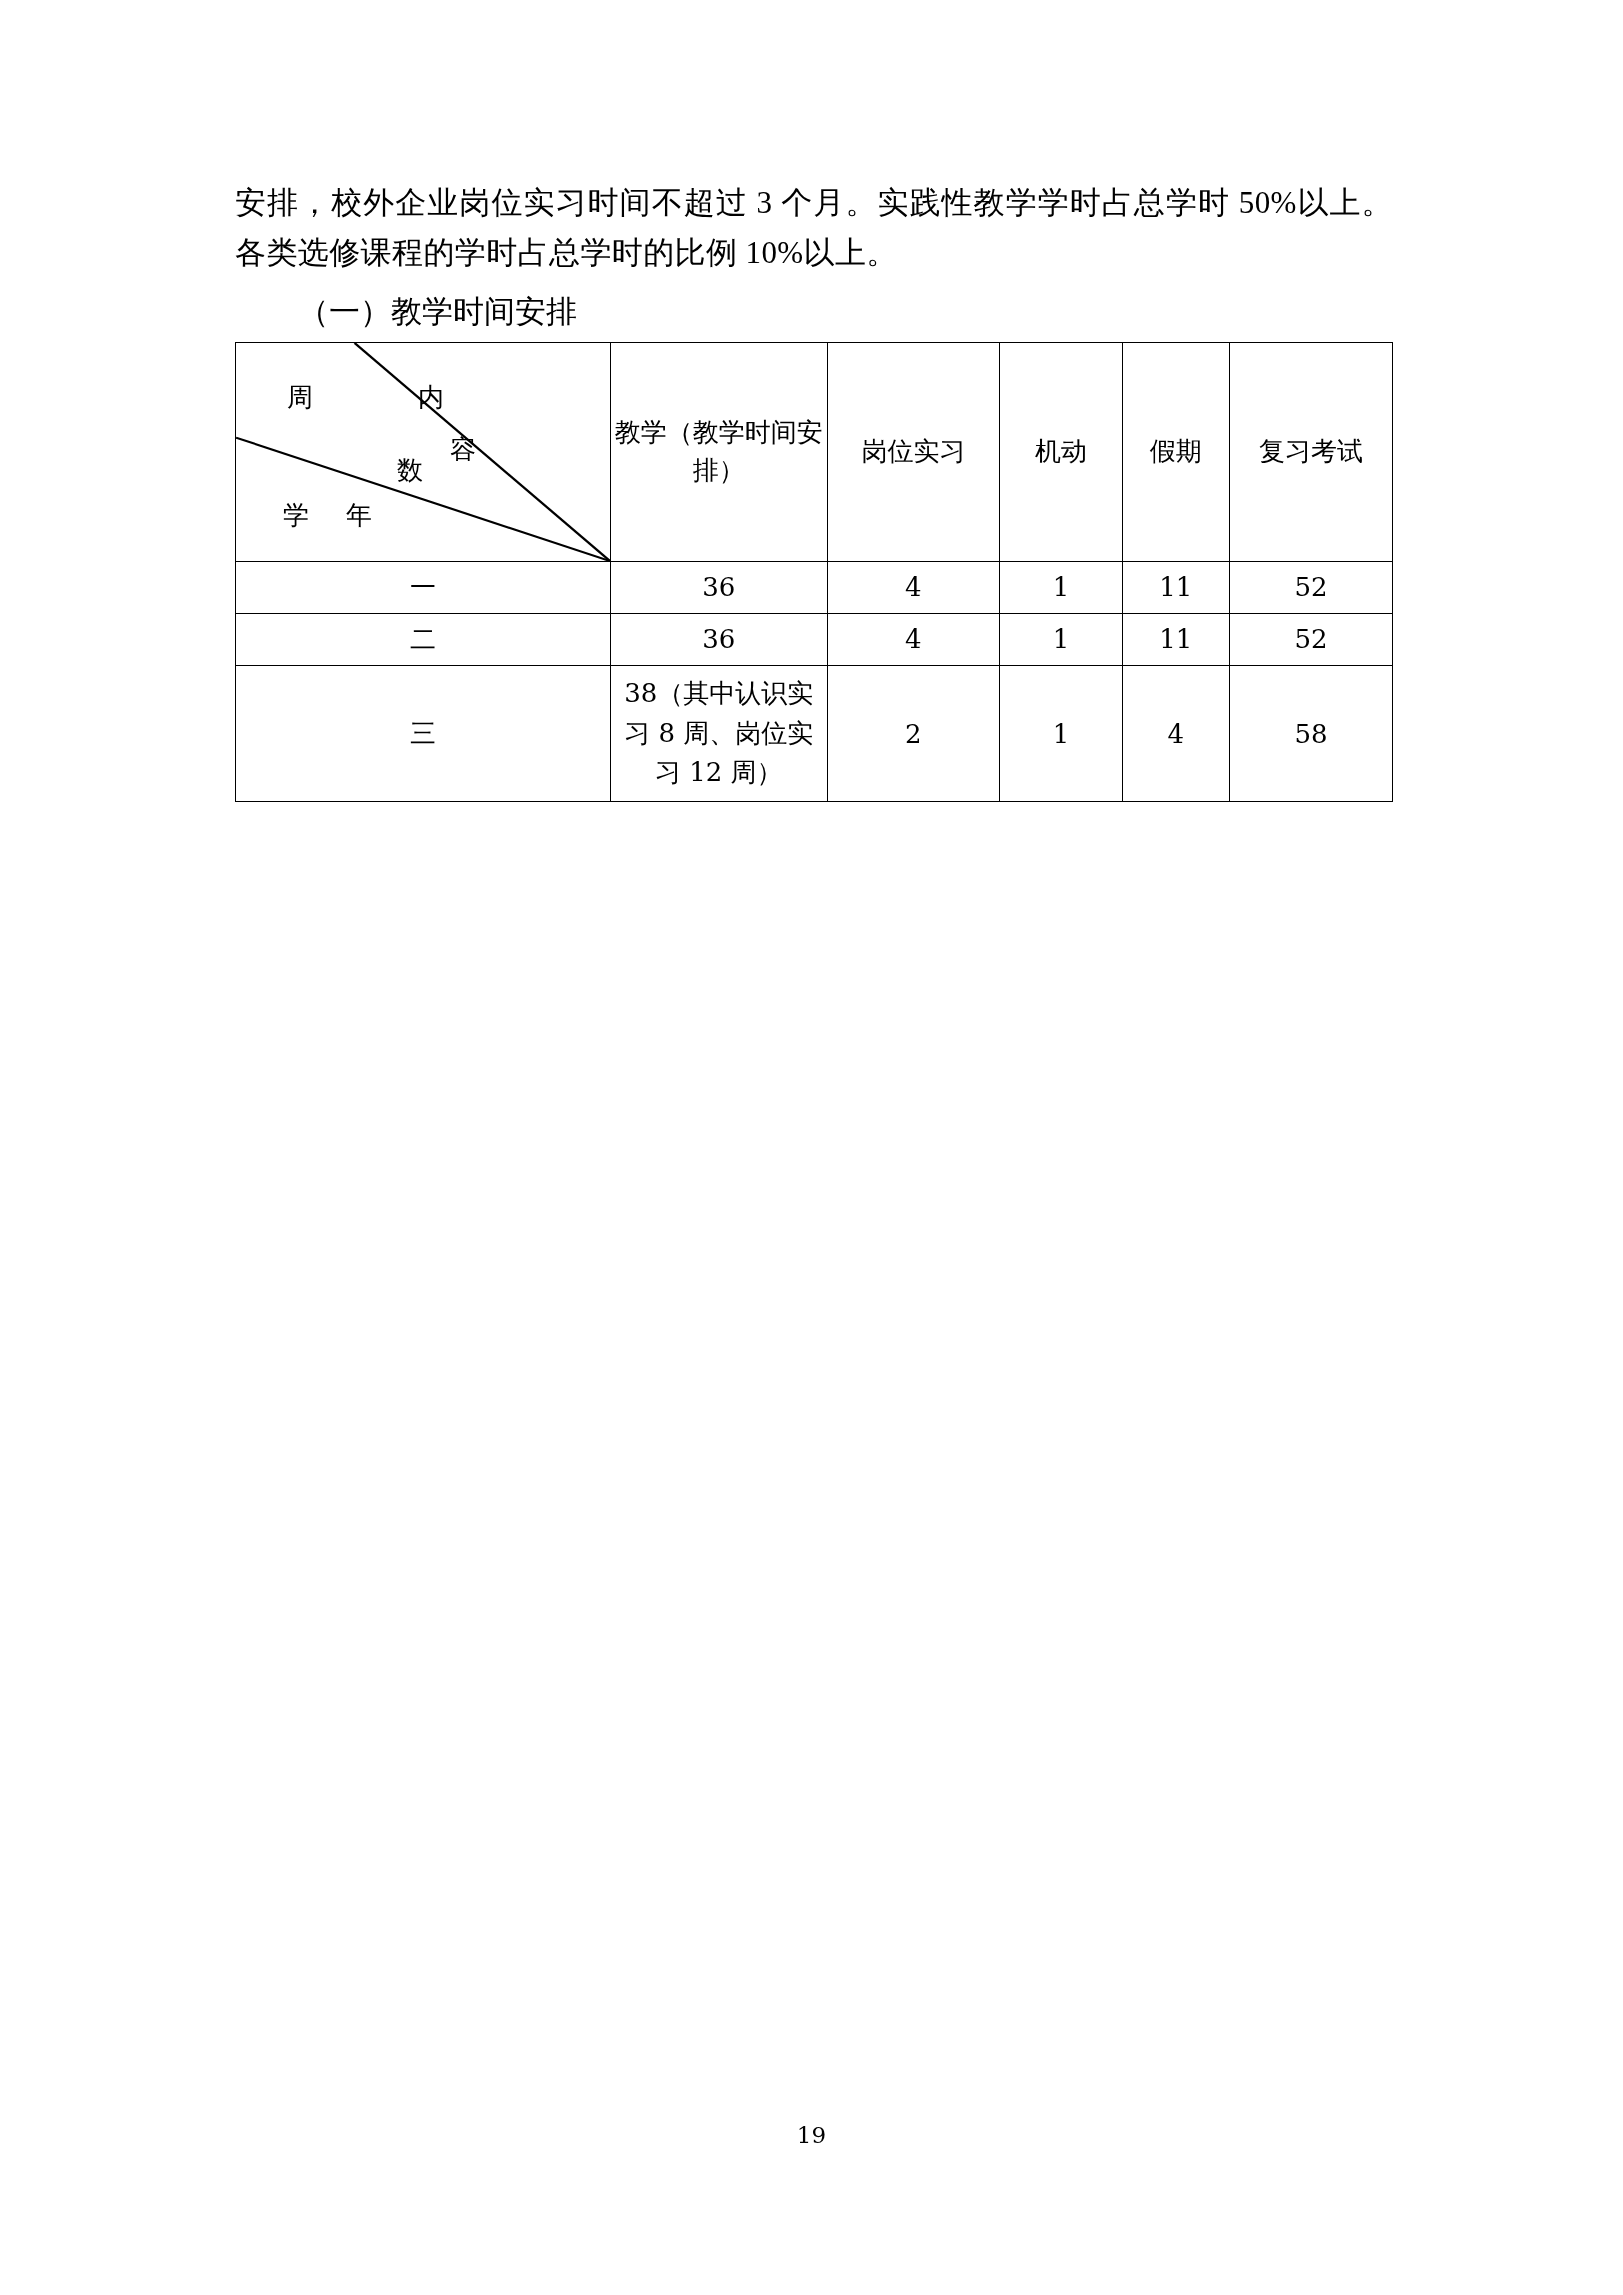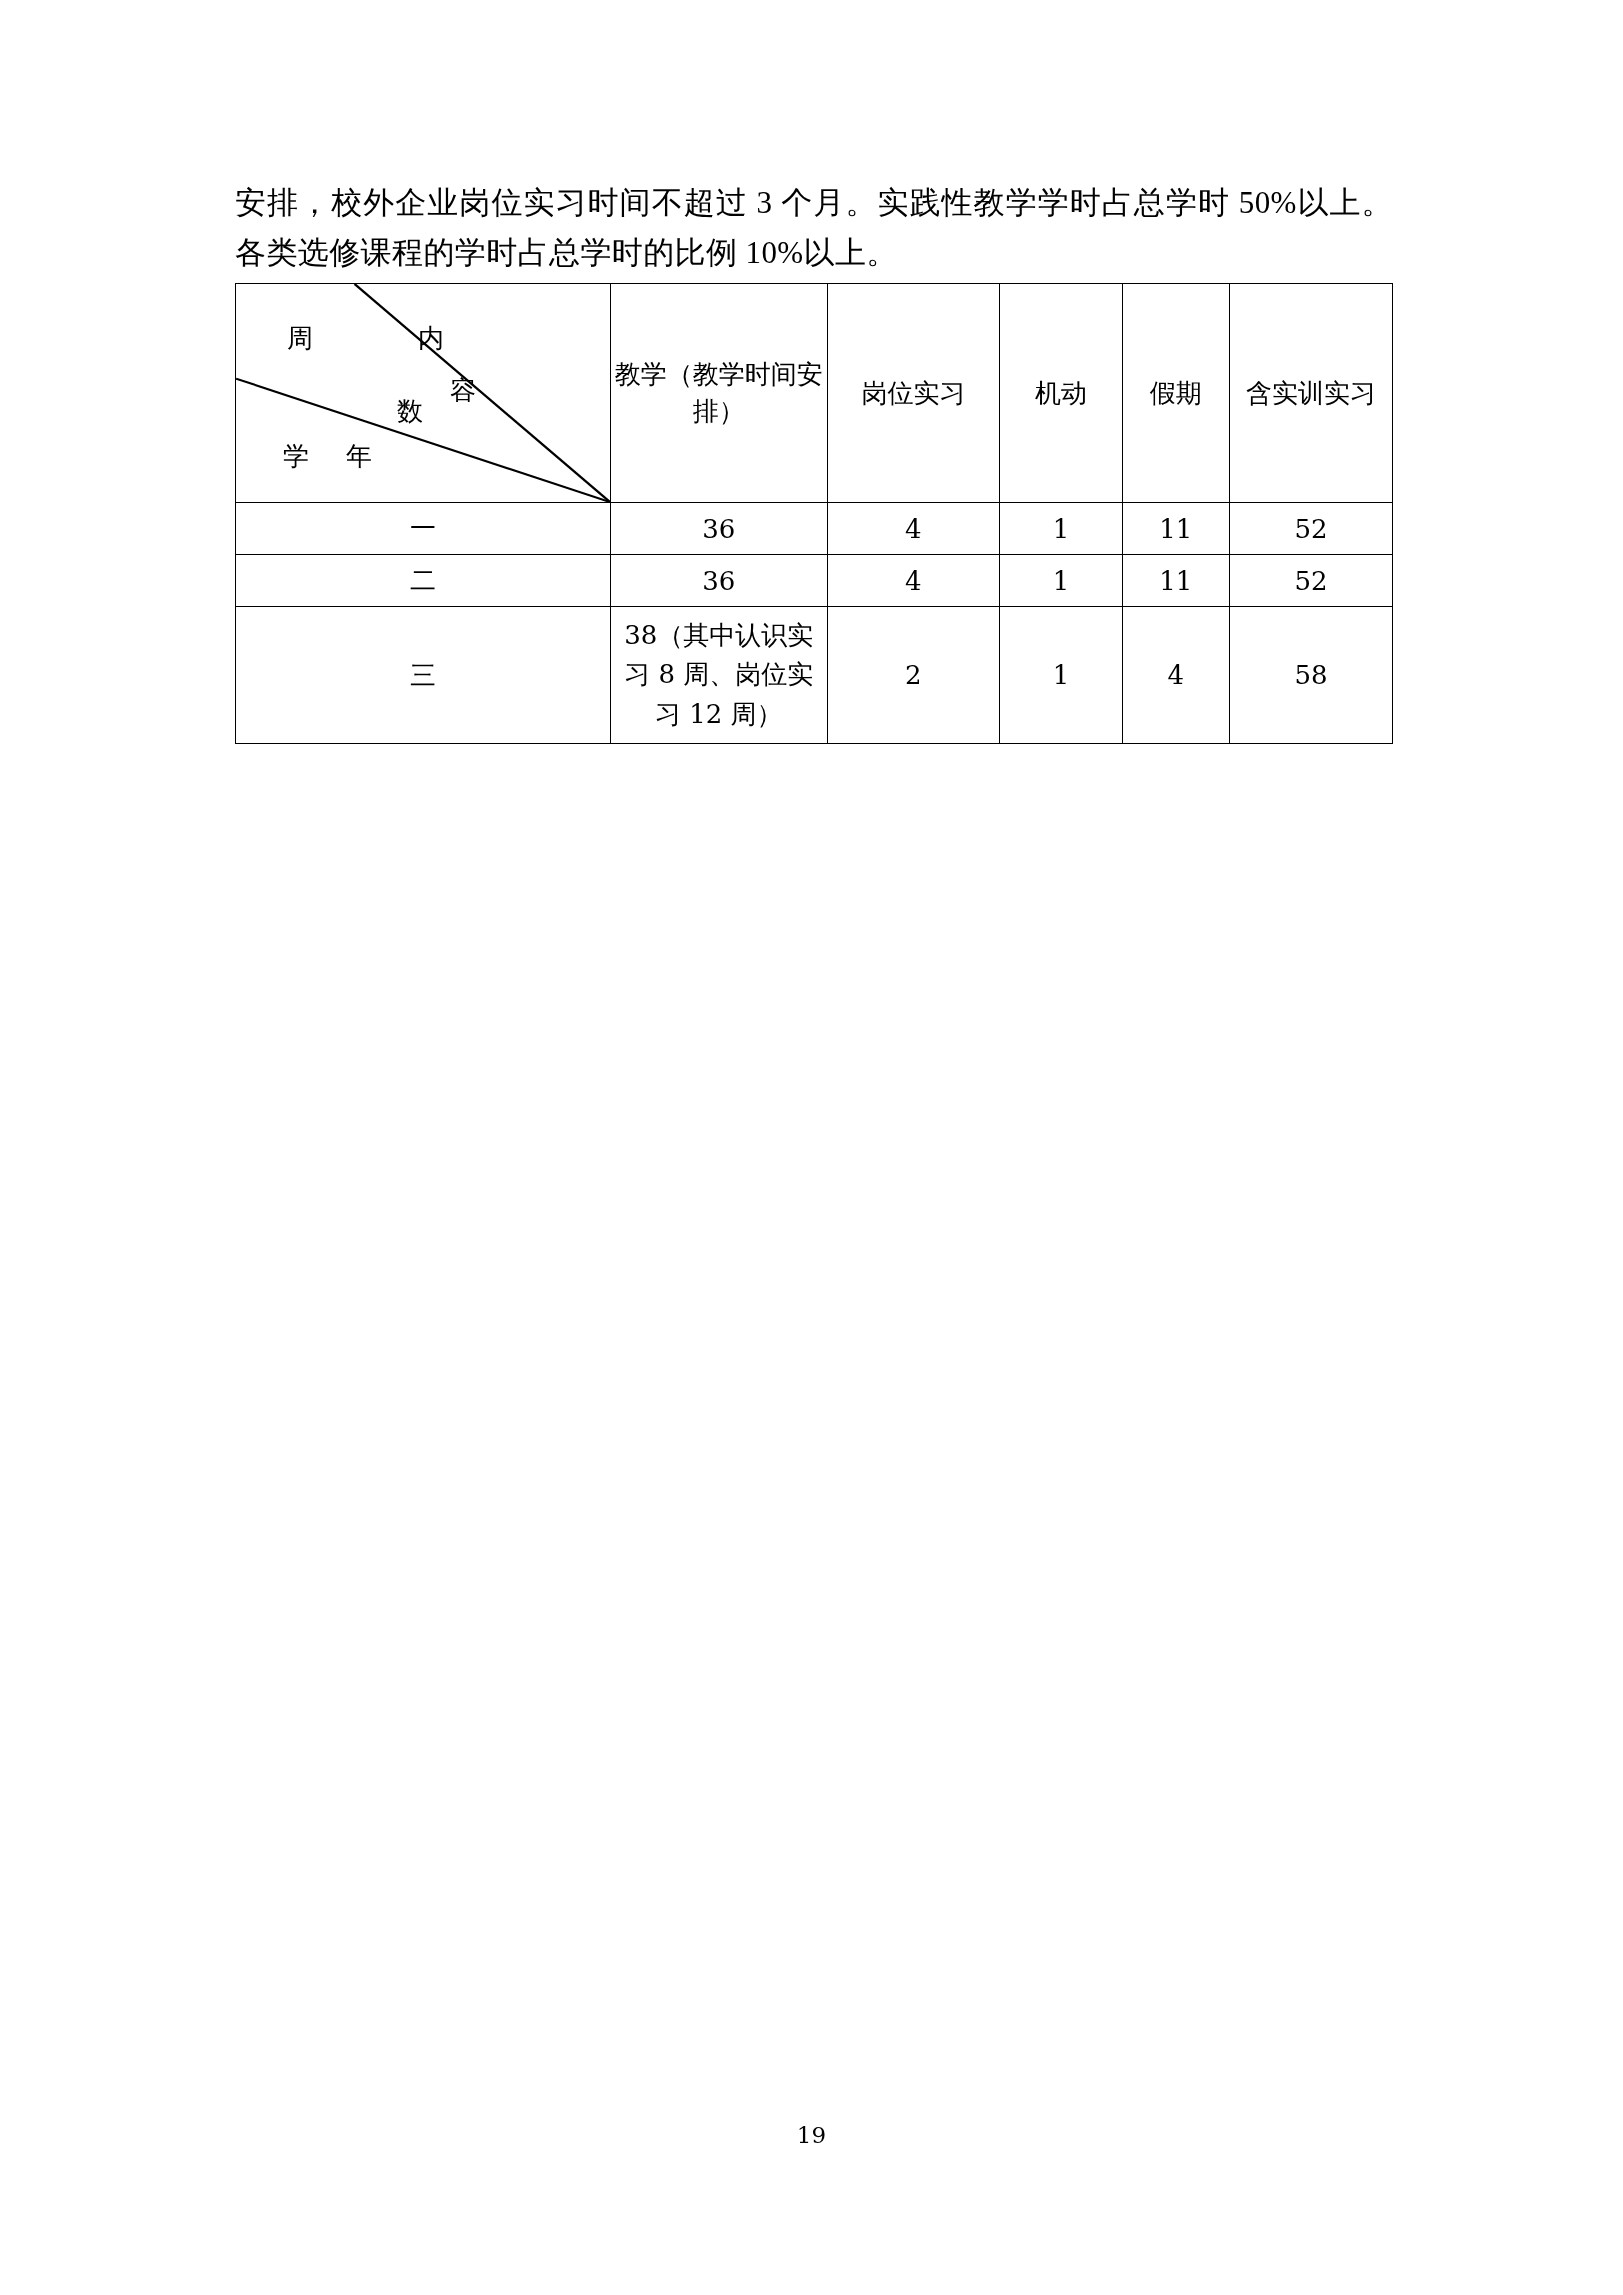--- a/index.html
+++ b/index.html
@@ -110,20 +110,21 @@
   }
 </style>
 </head>
 <body>
 
 <div class="page">
   <div class="content">
 
     <p class="para">安排，校外企业岗位实习时间不超过 3 个月。实践性教学学时占总学时 50%以上。各类选修课程的学时占总学时的比例 10%以上。</p>
 
+    <div class="section-title">（一）教学时间安排</div>
 
     <table class="sched">
       <colgroup>
         <col class="c0">
           <col class="c1">
           <col class="c2">
           <col class="c3">
           <col class="c4">
           <col class="c5">
       </colgroup>
@@ -138,21 +139,21 @@
             <span class="lbl-nei">内</span>
             <span class="lbl-rong">容</span>
             <span class="lbl-shu">数</span>
             <span class="lbl-nian">年</span>
             <span class="lbl-xue">学</span>
           </th>
           <th class="hdr-cell">教学（教学时间安排）</th>
           <th class="hdr-cell">岗位实习</th>
           <th class="hdr-cell">机动</th>
           <th class="hdr-cell">假期</th>
-          <th class="hdr-cell">含实训实习</th>
+          <th class="hdr-cell">复习考试</th>
         </tr>
       </thead>
       <tbody>
         <tr class="row-year">
           <td>一</td>
           <td>36</td>
           <td>4</td>
           <td>1</td>
           <td>11</td>
           <td>52</td>

